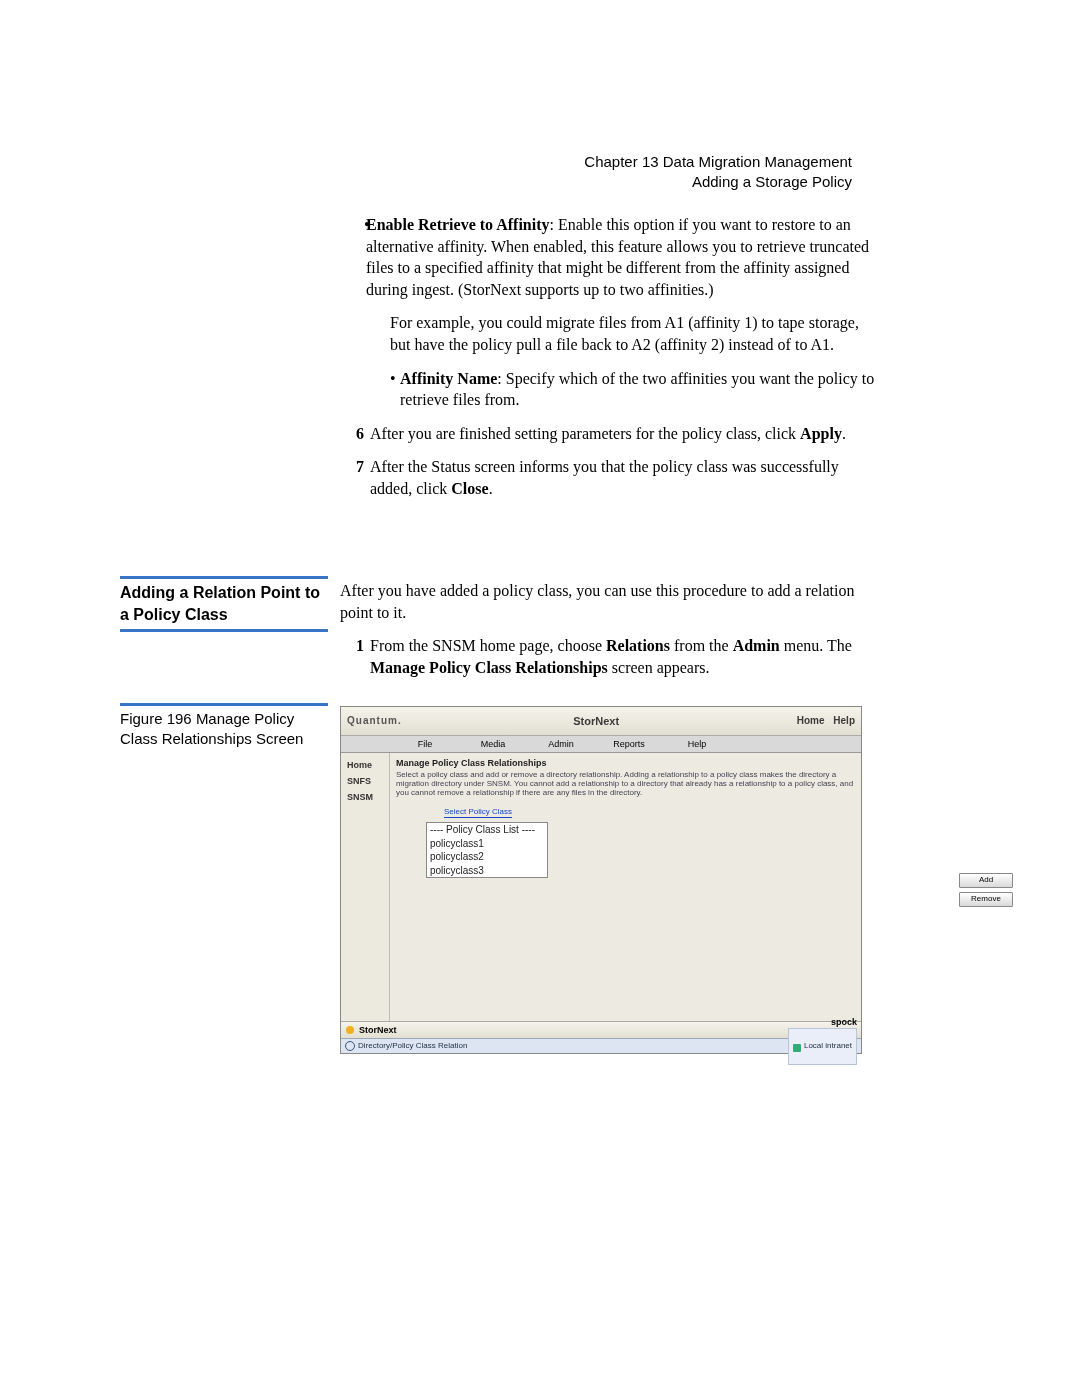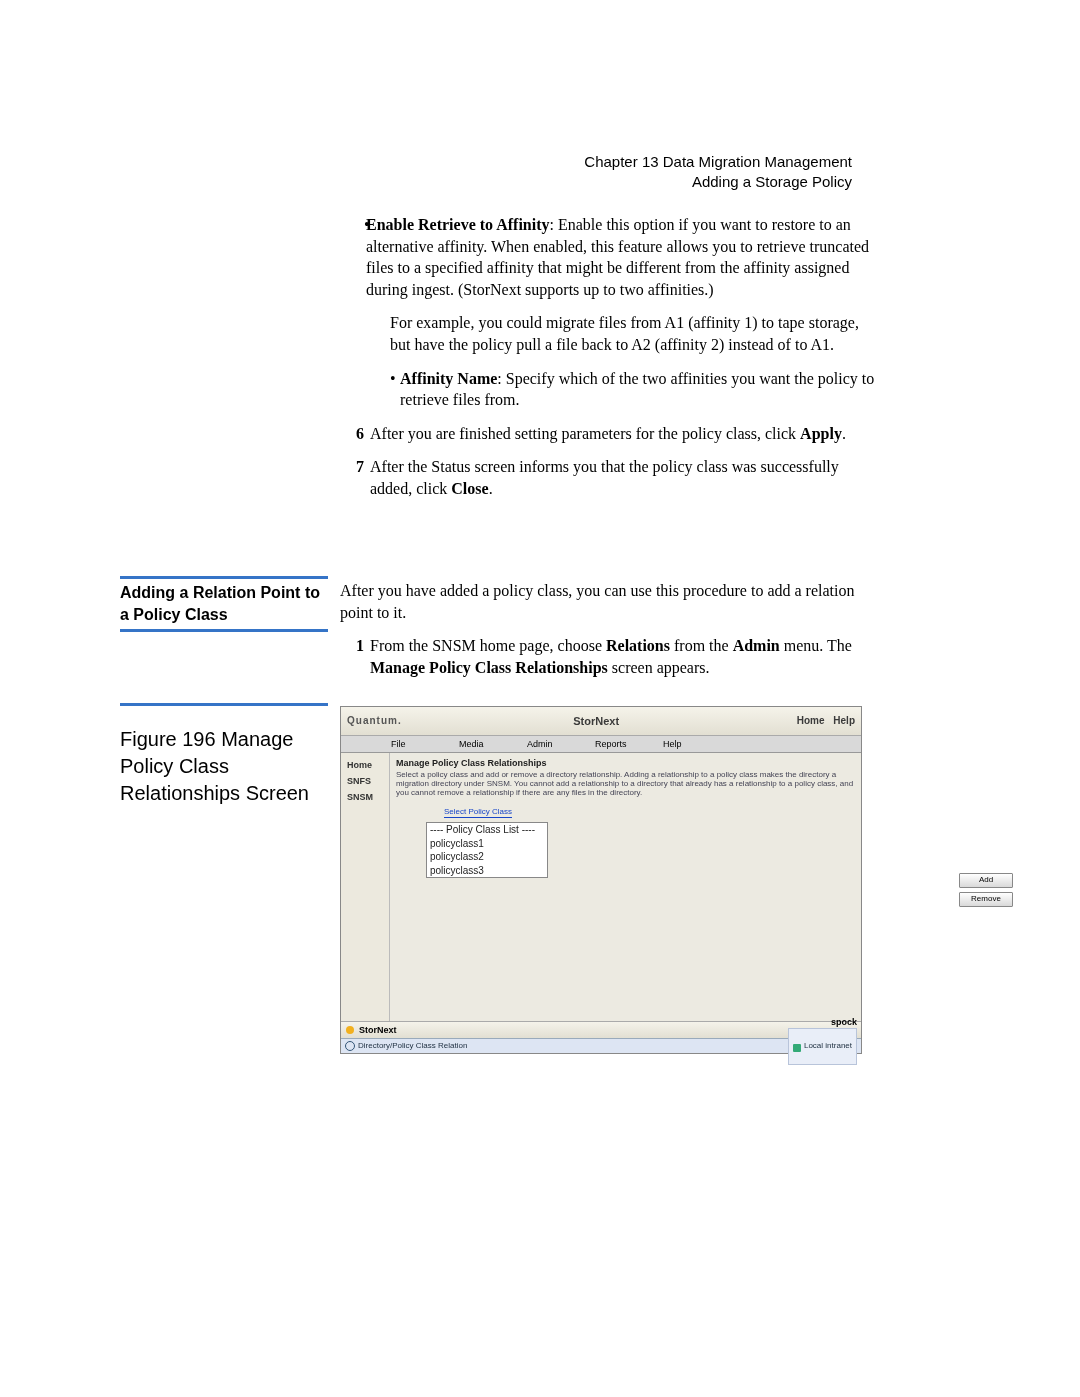--- a/index.html
+++ b/index.html
@@ -82,23 +82,23 @@
     top: 580px;
     left: 340px;
     right: 192px;
   }
   .figure-caption {
     position: absolute;
     left: 120px;
     top: 703px;
     width: 208px;
     font-family: Arial, Helvetica, sans-serif;
-    font-size: 20px;
+    font-size: 15px;
     border-top: 3px solid #3574c7;
-    padding-top: 20px;
+    padding-top: 3px;
   }
 
   
   .app {
     position: absolute;
     left: 340px;
     top: 706px;
     width: 520px;
     border: 1px solid #888;
     background: #eceae1;
@@ -118,21 +118,21 @@
   .app-title { flex:1; text-align:center; font-weight:bold; font-size:11px; }
   .app-links { font-size:10px; font-weight:bold; }
   .app-links span { margin-left:6px; }
   .menubar {
     display:flex;
     background:#d9d9d9;
     border-bottom:1px solid #999;
     font-size:9px;
     padding:2px 0 2px 50px;
   }
-  .menubar div { width:68px; }
+  .menubar div { width:68px;text-align:center; }
   .app-body { display:flex; min-height:268px; }
   .app-side {
     width:48px;
     background:#ece9de;
     border-right:1px solid #bbb;
     padding:4px 0;
     font-size:9px;
     font-weight:bold;
     color:#333;
   }

